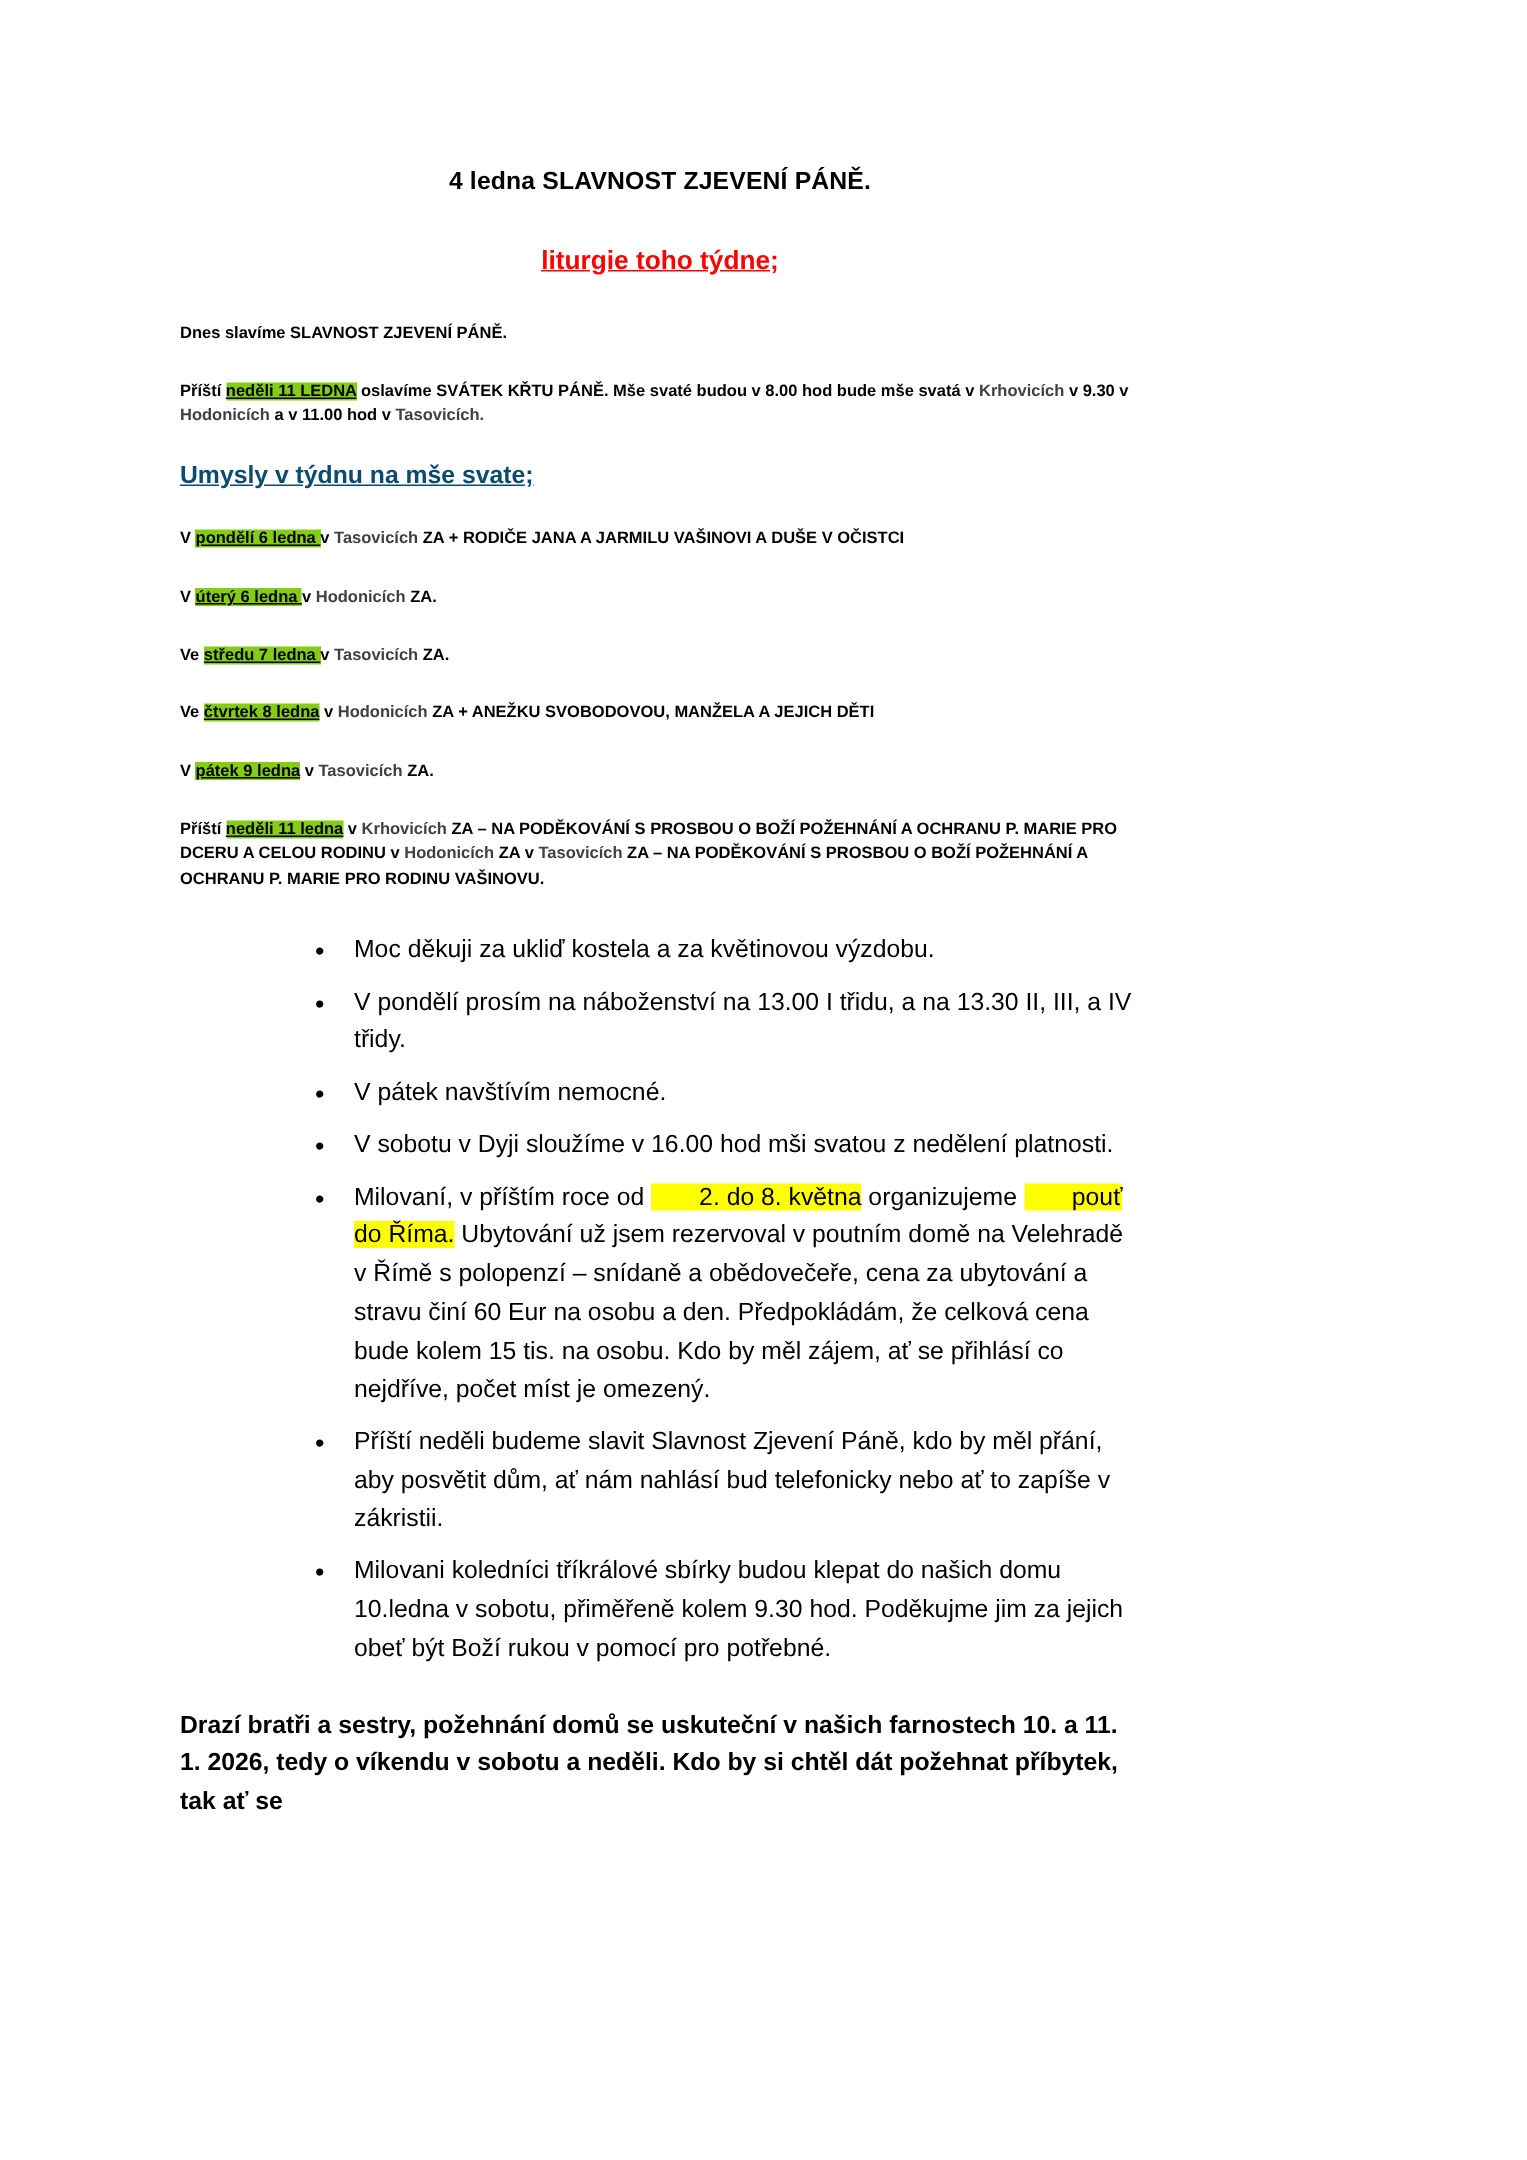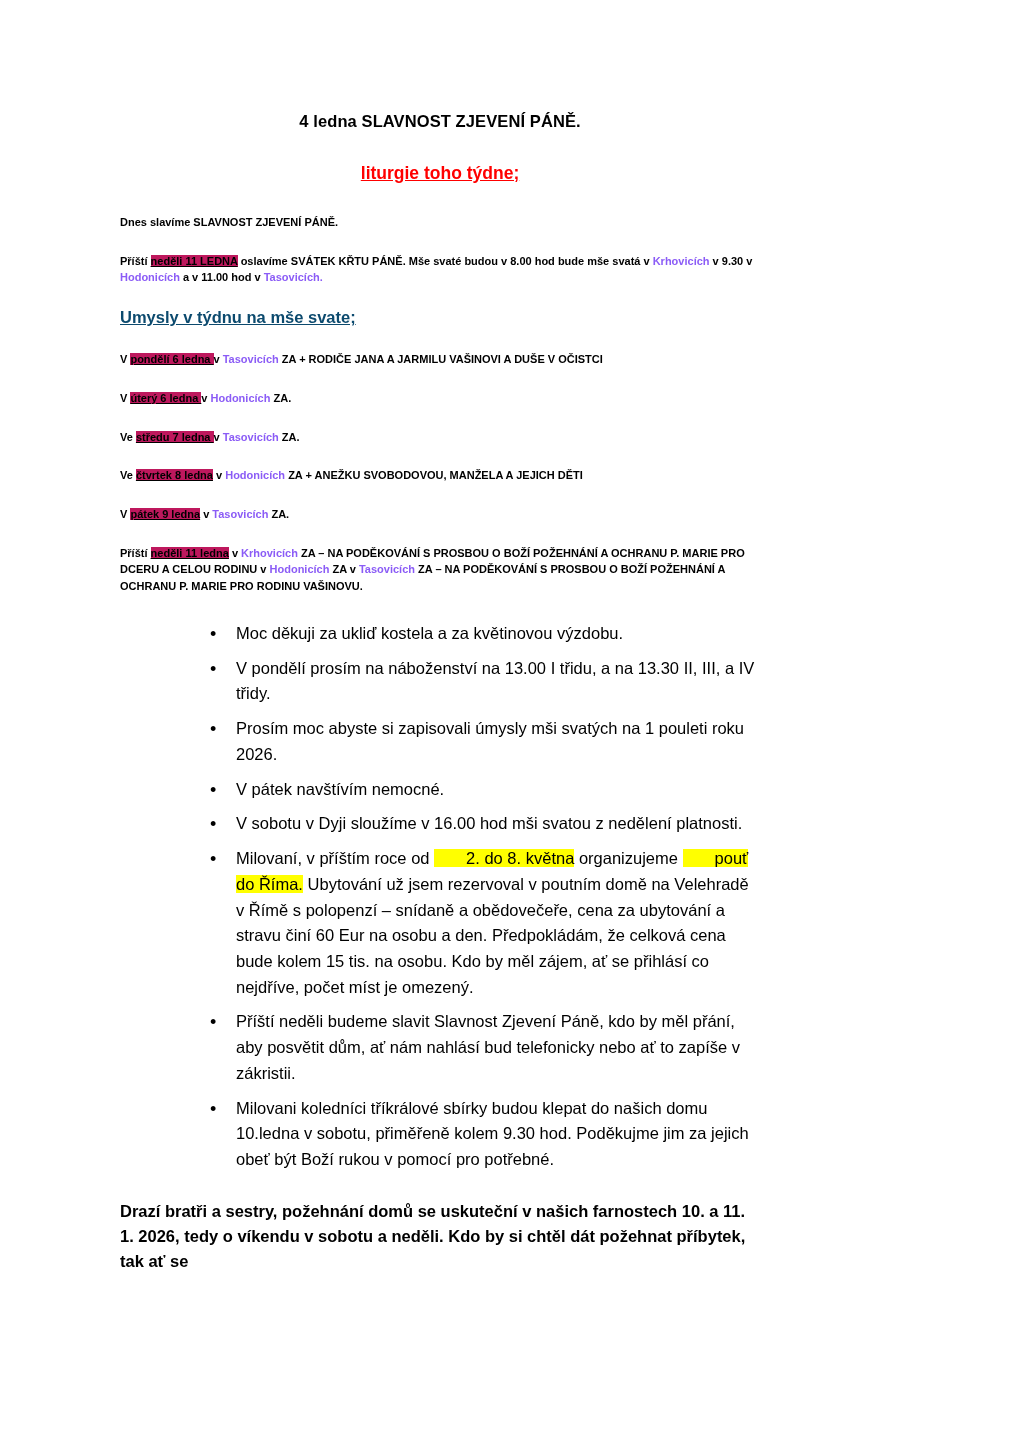--- a/index.html
+++ b/index.html
@@ -36,28 +36,28 @@
     text-decoration: underline;
     margin: 12px 0 30px 0;
   }
   p.para {
     font-weight: bold;
     font-size: 11px;
     line-height: 1.52;
     margin: 0 0 22px 0;
   }
   .red {
-    color: #8b5cf6;
+    color: #404040;
   }
   .hl {
     background: #ffff00;
     padding-left: 32px;
   }
   .hl-u {
-    background: #be185d;
+    background: #84cc16;
     text-decoration: underline;
   }
   .section-head {
     font-weight: bold;
     font-size: 16.5px;
     color: #0c4a6e;
     text-decoration: underline;
     margin: 0 0 24px 0;
   }
   ul.bullets {
@@ -124,21 +124,20 @@
     <span>V </span><span class="hl-u">pátek 9 ledna</span><span> v </span><span class="red">Tasovicích</span><span> ZA.</span>
   </p>
 
   <p class="para">
     <span>Příští </span><span class="hl-u">neděli 11 ledna</span><span> v </span><span class="red">Krhovicích</span><span> ZA – NA PODĚKOVÁNÍ S PROSBOU O BOŽÍ POŽEHNÁNÍ A OCHRANU P. MARIE PRO DCERU A CELOU RODINU v </span><span class="red">Hodonicích</span><span> ZA v </span><span class="red">Tasovicích</span><span> ZA – NA PODĚKOVÁNÍ S PROSBOU O BOŽÍ POŽEHNÁNÍ A OCHRANU P. MARIE PRO RODINU VAŠINOVU.</span>
   </p>
 
   <ul class="bullets">
     <li><span>Moc děkuji za ukliď kostela a za květinovou výzdobu.</span></li>
     <li><span>V pondělí prosím na náboženství na 13.00 I třidu, a na 13.30 II, III, a IV třidy.</span></li>
-    <li><span>Prosím moc abyste si zapisovali úmysly mši svatých na 1 pouleti roku 2026.</span></li>
     <li><span>V pátek navštívím nemocné.</span></li>
     <li><span>V sobotu v Dyji sloužíme v 16.00 hod mši svatou z nedělení platnosti.</span></li>
     <li>
       <span>Milovaní, v příštím roce od </span><span class="hl">2. do 8. května</span><span> organizujeme </span><span class="hl">pouť do Říma.</span><span> Ubytování už jsem rezervoval v poutním domě na Velehradě v Římě s polopenzí – snídaně a obědovečeře, cena za ubytování a stravu činí 60 Eur na osobu a den. Předpokládám, že celková cena bude kolem 15 tis. na osobu. Kdo by měl zájem, ať se přihlásí co nejdříve, počet míst je omezený.</span>
     </li>
     <li><span>Příští neděli budeme slavit Slavnost Zjevení Páně, kdo by měl přání, aby posvětit dům, ať nám nahlásí bud telefonicky nebo ať to zapíše v zákristii.</span></li>
     <li><span>Milovani koledníci tříkrálové sbírky budou klepat do našich domu 10.ledna v sobotu, přiměřeně kolem 9.30 hod. Poděkujme jim za jejich obeť být Boží rukou v pomocí pro potřebné.</span></li>
   </ul>
 
   <p class="closing">Drazí bratři a sestry, požehnání domů se uskuteční v našich farnostech 10. a 11. 1. 2026, tedy o víkendu v sobotu a neděli. Kdo by si chtěl dát požehnat příbytek, tak ať se</p>

